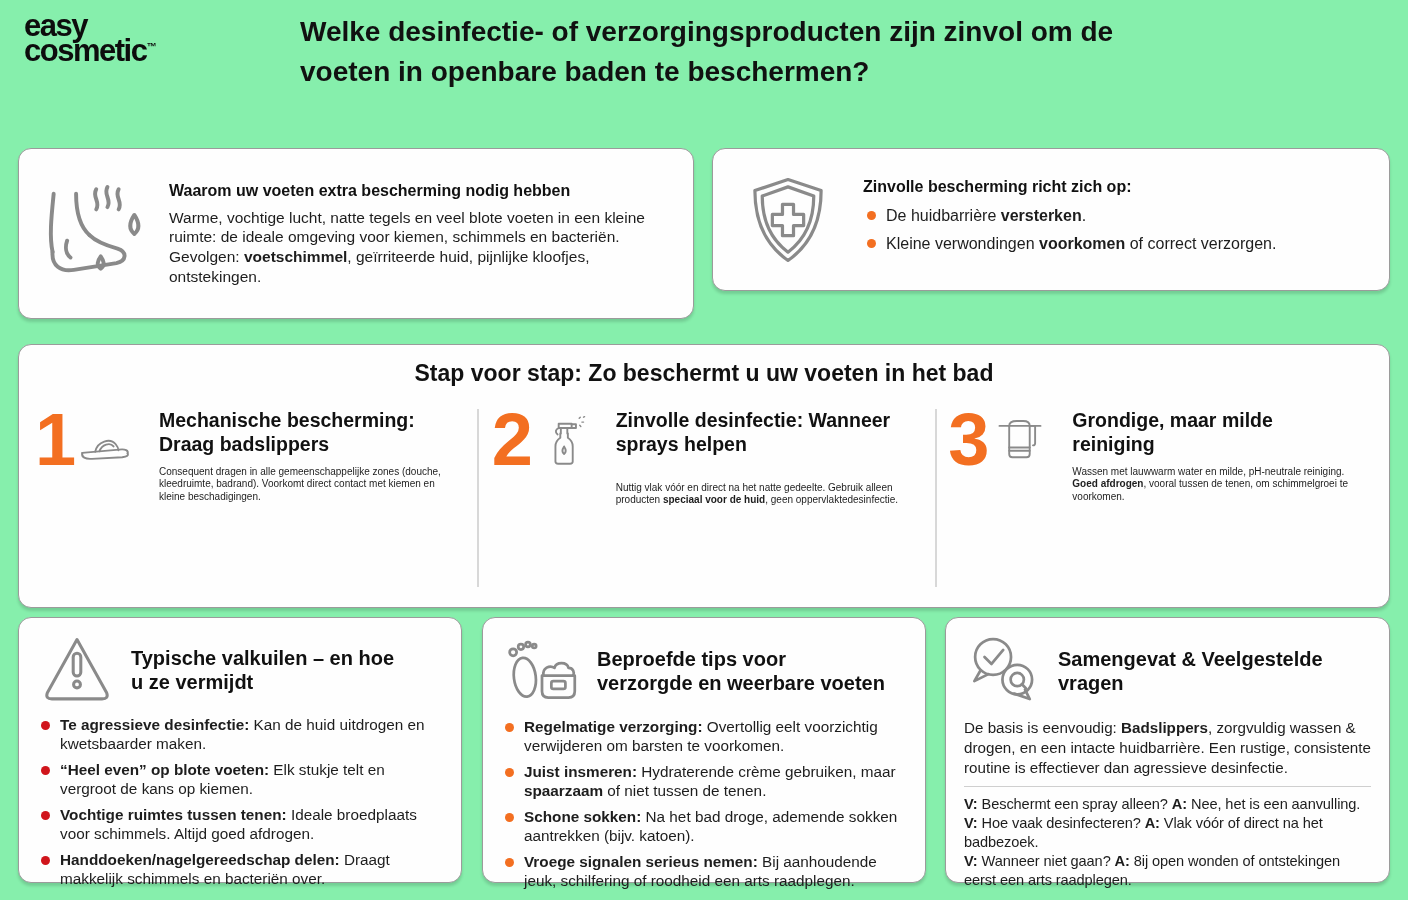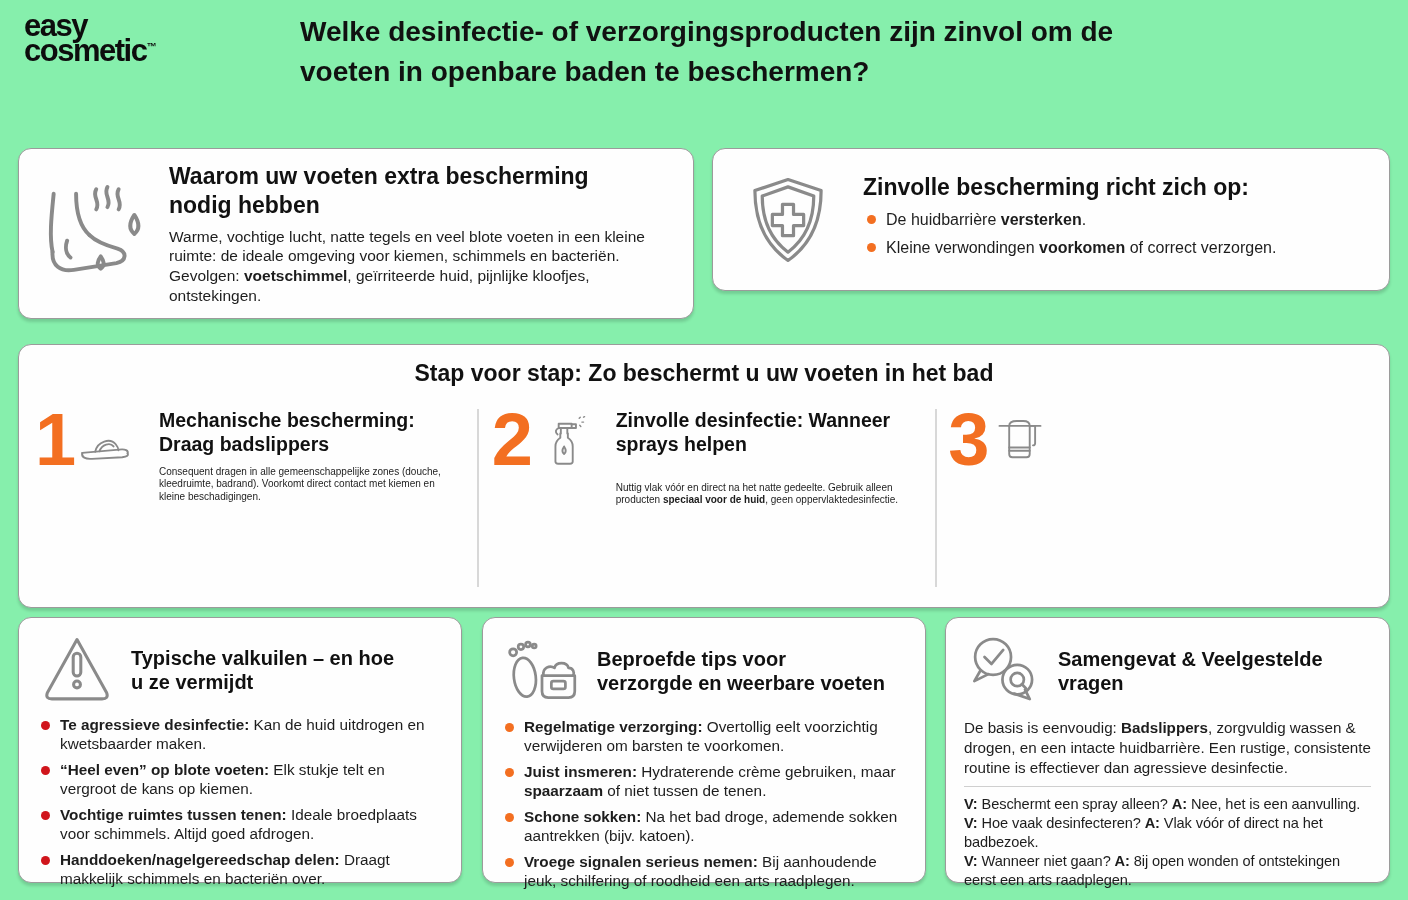--- a/index.html
+++ b/index.html
@@ -16,21 +16,21 @@
 
   
   .box { position:absolute; background:#fefefe; border:1.6px solid #9b9b9b;
          border-radius:13px; box-shadow:0 3px 3px rgba(0,0,0,.14); }
 
   
   .box-why  { left:18px;  top:148px; width:676px; height:171px; display:flex; align-items:center; }
   .box-prot { left:712px; top:148px; width:678px; height:143px; display:flex; align-items:center; }
   .icon-slot { flex:0 0 150px; display:flex; justify-content:center; align-items:center; }
   .card-content { flex:1 1 auto; padding-right:22px; }
-  .card-title { font-size:23px; font-weight:700; line-height:1.26; margin-bottom:7px; color:#111; }
+  .card-title { font-size:16px; font-weight:700; line-height:1.26; margin-bottom:7px; color:#111; }
   .card-body { font-size:15.5px; line-height:1.27; }
 
   ul.dots { list-style:none; }
   ul.dots li { position:relative; padding-left:23px; font-size:16px; line-height:1.25; margin:8px 0; }
   ul.dots li::before { content:""; position:absolute; left:4px; top:5px; width:9px; height:9px;
                        border-radius:50%; background:#F36F21; }
   ul.dots.red li::before { background:#D0151C; }
   ul.dots.small li { font-size:15.3px; line-height:1.24; margin:0 0 7px 0; }
 
   
@@ -165,20 +165,24 @@
             <svg width="54" height="54" viewBox="0 0 100 100" fill="none" stroke="#8a8a8a" stroke-width="3.5" stroke-linecap="round" stroke-linejoin="round">
               <path d="M12 22 H88"></path>
               <path d="M68 22 H78 V54 Q78 58 74 58"></path>
               <path d="M30 22 C30 15 38 13 44 13 H56 C64 13 68 16 68 22"></path>
               <path d="M30 22 V74 Q30 80 36 80 H62 Q68 80 68 74 V22"></path>
               <path d="M30 62 H68"></path>
               <path d="M30 68 H68"></path>
             </svg>
           </div>
         </div>
+        <div>
+          <h3 class="step-heading" style="width:250px;">Grondige, maar milde reiniging</h3>
+          <p class="step-body" style="width:300px;">Wassen met lauwwarm water en milde, pH-neutrale reiniging. <b>Goed afdrogen</b>, vooral tussen de tenen, om schimmelgroei te voorkomen.</p>
+        </div>
       </div>
 
     </div>
   </section>
 
   <section class="box box-pit">
     <div class="r3-head">
       <span>
         <svg width="80" height="76" viewBox="0 0 100 100" fill="none" stroke="#8a8a8a" stroke-width="4" stroke-linecap="round" stroke-linejoin="round">
           <path d="M50 10 L89 80 Q92 88 83 88 H17 Q8 88 11 80 Z"></path>

